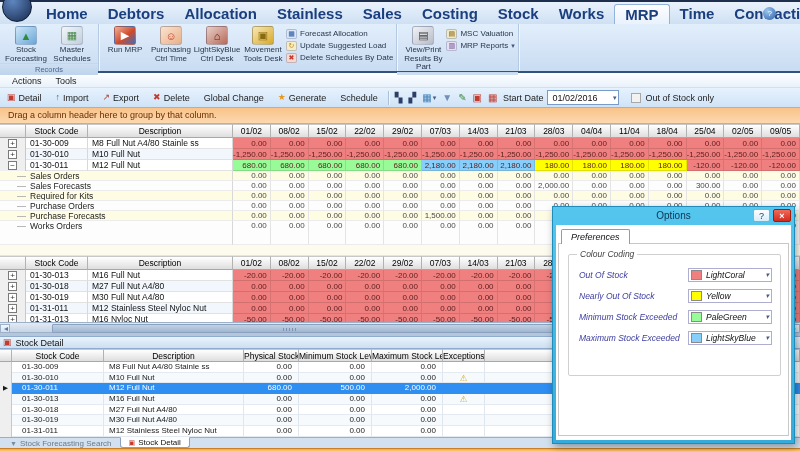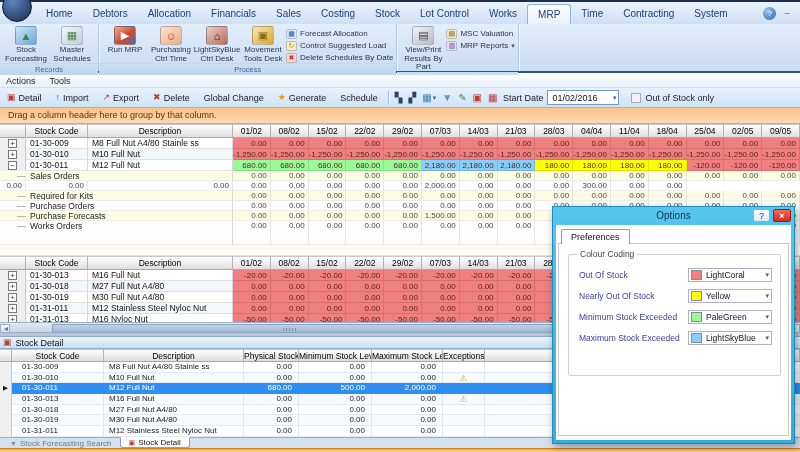--- a/index.html
+++ b/index.html
@@ -6,21 +6,21 @@
   *{box-sizing:border-box;}
   .app{position:relative;width:800px;height:452px;background:#fff;overflow:hidden;
        font-family:"Liberation Sans",sans-serif;-webkit-font-smoothing:antialiased;}
   
   .tabstrip{position:absolute;left:0;top:0;width:800px;height:24px;
     background:linear-gradient(#e9f2fc,#cfe0f3);border-top:2px solid #1d2f4d;}
   .orb{position:absolute;left:2px;top:-10px;width:30px;height:30px;border-radius:50%;
     background:radial-gradient(circle at 35% 30%,#56a?;#000);background:radial-gradient(circle at 35% 30%,#5f86c0,#16294d);
     border:1px solid #0e1c33;}
   .tabs{position:absolute;left:36px;top:2px;height:22px;display:flex;}
-  .tab{padding:0 10px;line-height:20px;font-size:10px;color:#1b3f7e;white-space:nowrap;}
+  .tab{padding:0 10px;line-height:20px;font-size:15px;color:#1b3f7e;white-space:nowrap;font-weight:bold;}
   .tab.active{background:linear-gradient(#fdfeff,#e7f0fb);border:1px solid #93b3dc;border-bottom:none;
     border-radius:3px 3px 0 0;line-height:19px;}
   .winicons{position:absolute;right:10px;top:5px;display:flex;gap:8px;align-items:center;}
   .helpdot{width:13px;height:13px;border-radius:50%;background:radial-gradient(circle at 35% 30%,#9cc6ee,#2a5fa8);
     color:#fff;font-size:8px;text-align:center;line-height:13px;}
   .dashico{color:#5a7aa5;font-size:10px;line-height:10px;}
   
   .ribbon{position:absolute;left:0;top:24px;width:800px;height:49px;display:flex;
     background:linear-gradient(#e2eefb 0%,#d3e3f6 60%,#c8dcf2 100%);border-bottom:2px solid #33517f;}
   .rgroup{display:flex;flex-direction:column;border-right:1px solid #b4c9e2;box-shadow:1px 0 0 #eef5fc;}
@@ -44,21 +44,21 @@
   .manufacturing-ctrl-desk-icon{background:linear-gradient(140deg,#e8cfc8,#b86a5a);color:#5a2317;}
   .movement-ctrl-desk-icon{background:linear-gradient(140deg,#f8e8b8,#d8a828);color:#8a6a10;}
   .forecast-allocation-icon{background:#dce8f8;color:#2a5fa8;}
   .update-suggested-load-icon{background:#f8ecc8;color:#b8860b;}
   .delete-schedules-icon{background:#f8d8d0;color:#c0392b;}
   .view-print-icon{background:linear-gradient(140deg,#f2f2f6,#b8bcc8);color:#444;}
   .msc-valuation-icon{background:#f0e8c8;color:#8a6a10;}
   .mrp-reports-icon{background:#e8e0f0;color:#5a3a8a;}
   
   .menubar{position:absolute;left:0;top:75px;width:800px;height:13px;background:linear-gradient(#fbfdff,#e9f1fa);
-    display:flex;gap:2px;padding-left:0;border-bottom:1px solid #d2dfee;}
+    display:flex;gap:2px;padding-left:6px;border-bottom:1px solid #d2dfee;}
   .menuitem{font-size:9px;color:#222;padding:0 6px;line-height:13px;}
   .toolbar{position:absolute;left:0;top:88px;width:800px;height:20px;display:flex;align-items:center;
     background:linear-gradient(#e6f2fd,#cfe3f7);border-bottom:1px solid #9ab4d4;font-size:9px;color:#222;}
   .tbtn{display:flex;align-items:center;gap:3px;padding:0 7px;height:18px;white-space:nowrap;}
   .tbico{font-size:9px;line-height:9px;}
   .tsep{width:1px;height:14px;background:#aabfd8;margin:0 3px;box-shadow:1px 0 0 #f0f6fc;}
   .toolico{display:flex;align-items:center;gap:1px;padding:0 3px;font-size:10px;line-height:10px;}
   .datebox{display:flex;align-items:center;justify-content:space-between;width:72px;height:15px;margin-left:4px;
     background:#fff;border:1px solid #7a9ac9;font-size:9px;padding:0 2px 0 4px;color:#111;}
   .dcaret{color:#44608a;font-size:7px;}
@@ -126,21 +126,21 @@
     background:linear-gradient(#f7a93c,#fdd892);border-top:1px solid #c87f28;}
   
   .dialog{position:absolute;left:552px;top:206px;width:243px;height:238px;z-index:20;
     background:linear-gradient(#55c6ee,#35abdb);border:1px solid #1f8cba;box-shadow:2px 3px 8px rgba(0,0,0,.35);}
   .dtitle{position:absolute;left:0;top:0;width:100%;height:18px;font-size:10px;color:#0d3350;
     text-align:center;line-height:18px;}
   .dhelp{position:absolute;right:24px;top:2px;width:17px;height:13px;background:linear-gradient(#fdfeff,#d8ecf7);
     border:1px solid #6fb6d8;font-size:9px;color:#14425f;text-align:center;line-height:12px;border-radius:2px;}
   .dclose{position:absolute;right:3px;top:2px;width:18px;height:13px;background:linear-gradient(#f06a5a,#d22b1d);
     border:1px solid #a81808;font-size:9px;color:#fff;text-align:center;line-height:12px;border-radius:2px;font-weight:bold;}
-  .dbody{position:absolute;left:3px;right:3px;top:18px;bottom:3px;background:#fff;}
+  .dbody{position:absolute;left:3px;right:3px;top:18px;bottom:3px;background:#fff;font-style:italic;}
   .dtab{position:absolute;left:5px;top:4px;height:15px;padding:0 9px;background:#fff;border:1px solid #9a9a9a;
     border-bottom:none;border-radius:2px 2px 0 0;font-size:9px;line-height:14px;color:#111;z-index:2;}
   .dpane{position:absolute;left:2px;right:2px;top:18px;bottom:4px;border:1px solid #c8c8c8;background:#fff;}
   .dgroup{position:absolute;left:9px;right:7px;top:10px;height:122px;border:1px solid #d0d0d0;border-radius:2px;}
   .dglabel{position:absolute;left:8px;top:-6px;background:#fff;padding:0 3px;font-size:8.5px;color:#444;}
   .dentry{position:absolute;left:10px;right:8px;height:15px;display:flex;align-items:center;}
   .dlabel{font-size:8.5px;color:#3d3da0;flex:1;}
   .dcombo{width:84px;height:14px;border:1px solid #aeaed0;background:#fff;display:flex;align-items:center;
     padding:0 2px;gap:4px;}
   .dswatch{width:11px;height:10px;border:1px solid #8a8a8a;flex:none;}
@@ -151,25 +151,24 @@
 <body>
 
 <div class="app">
 
   <div class="tabstrip">
     <div class="orb"></div>
     <div class="tabs" id="tabs">
         <div class="tab">Home</div>
         <div class="tab">Debtors</div>
         <div class="tab">Allocation</div>
-        <div class="tab">Financials</div>
+        <div class="tab">Stainless</div>
         <div class="tab">Sales</div>
         <div class="tab">Costing</div>
         <div class="tab">Stock</div>
-        <div class="tab">Lot Control</div>
         <div class="tab">Works</div>
         <div class="tab active">MRP</div>
         <div class="tab">Time</div>
         <div class="tab">Contracting</div>
         <div class="tab">System</div>
       </div>
     <div class="winicons" id="winicons">
         <span class="helpdot">?</span>
         <span class="dashico">−</span>
       </div>
@@ -207,29 +206,28 @@
             <div class="ricon movement-ctrl-desk-icon">▣</div>
             <div class="rlabel">Movement Tools Desk</div>
           </div>
           <div class="rstack">
             <div class="sitem">
               <span class="sicon forecast-allocation-icon">▦</span>
               <span class="slabel">Forecast Allocation</span>
             </div>
             <div class="sitem">
               <span class="sicon update-suggested-load-icon">↻</span>
-              <span class="slabel">Control Suggested Load</span>
+              <span class="slabel">Update Suggested Load</span>
             </div>
             <div class="sitem">
               <span class="sicon delete-schedules-icon">✖</span>
               <span class="slabel">Delete Schedules By Date</span>
             </div>
           </div>
         </div>
-        <div class="rcap">Process</div>
       </div>
       <div class="rgroup">
         <div class="rgc">
           <div class="ritem">
             <div class="ricon view-print-icon">▤</div>
             <div class="rlabel">View/Print Results By Part</div>
           </div>
           <div class="rstack">
             <div class="sitem">
               <span class="sicon msc-valuation-icon">▤</span>
@@ -413,20 +411,21 @@
         <div class="cval plain" style="background: rgb(255, 252, 228); line-height: 10px;">0.00</div>
         <div class="cval plain" style="background: rgb(255, 252, 228); line-height: 10px;">0.00</div>
         <div class="cval plain" style="background: rgb(255, 252, 228); line-height: 10px;">0.00</div>
         <div class="cval plain" style="background: rgb(255, 252, 228); line-height: 10px;">0.00</div>
         <div class="cval plain" style="background: rgb(255, 252, 228); line-height: 10px;">0.00</div>
         <div class="cval plain" style="background: rgb(255, 252, 228); line-height: 10px;">0.00</div>
         <div class="cval plain" style="background: rgb(255, 252, 228); line-height: 10px;">0.00</div>
         <div class="cval plain" style="background: rgb(255, 252, 228); line-height: 10px;">0.00</div>
       </div>
       <div class="grow" style="height: 10px;">
+        <div class="childlbl" style="background: rgb(253, 253, 253); line-height: 10px;">Sales Forecasts</div>
         <div class="cval plain" style="background: rgb(253, 253, 253); line-height: 10px;">0.00</div>
         <div class="cval plain" style="background: rgb(253, 253, 253); line-height: 10px;">0.00</div>
         <div class="cval plain" style="background: rgb(253, 253, 253); line-height: 10px;">0.00</div>
         <div class="cval plain" style="background: rgb(253, 253, 253); line-height: 10px;">0.00</div>
         <div class="cval plain" style="background: rgb(253, 253, 253); line-height: 10px;">0.00</div>
         <div class="cval plain" style="background: rgb(253, 253, 253); line-height: 10px;">0.00</div>
         <div class="cval plain" style="background: rgb(253, 253, 253); line-height: 10px;">0.00</div>
         <div class="cval plain" style="background: rgb(253, 253, 253); line-height: 10px;">0.00</div>
         <div class="cval plain" style="background: rgb(253, 253, 253); line-height: 10px;">2,000.00</div>
         <div class="cval plain" style="background: rgb(253, 253, 253); line-height: 10px;">0.00</div>

